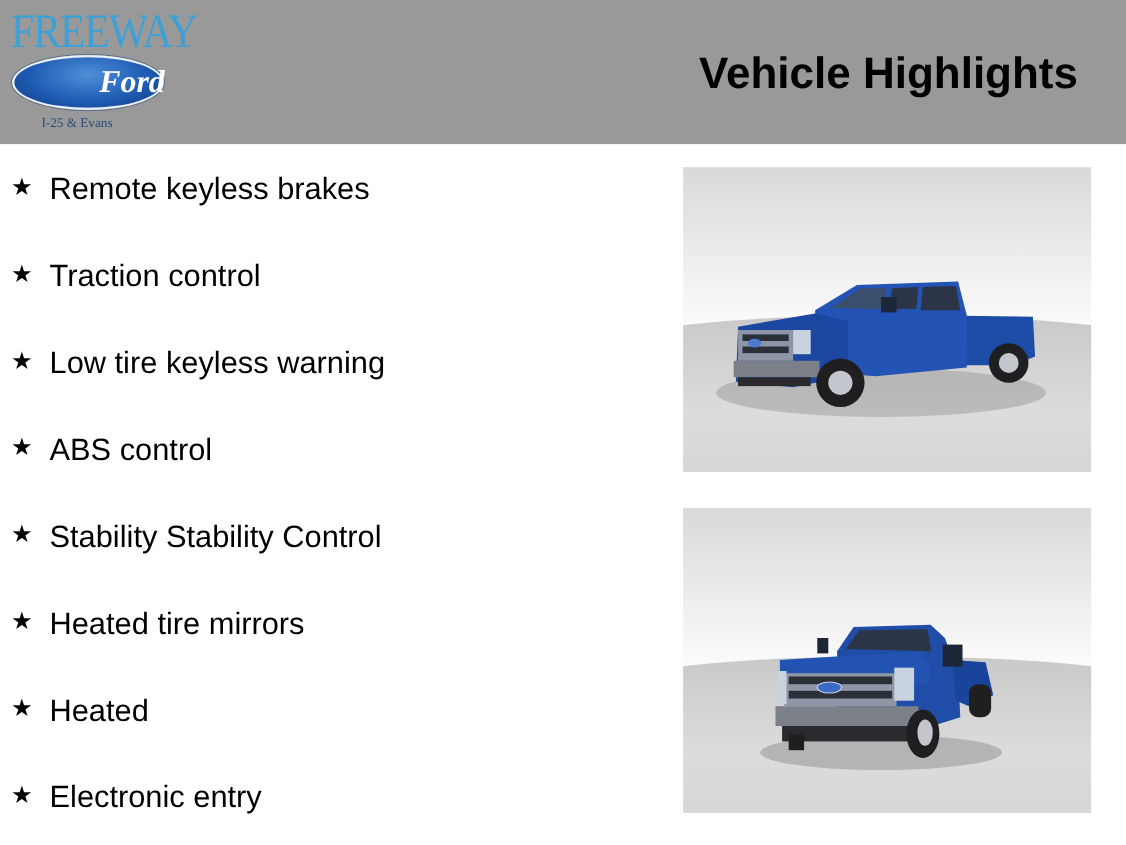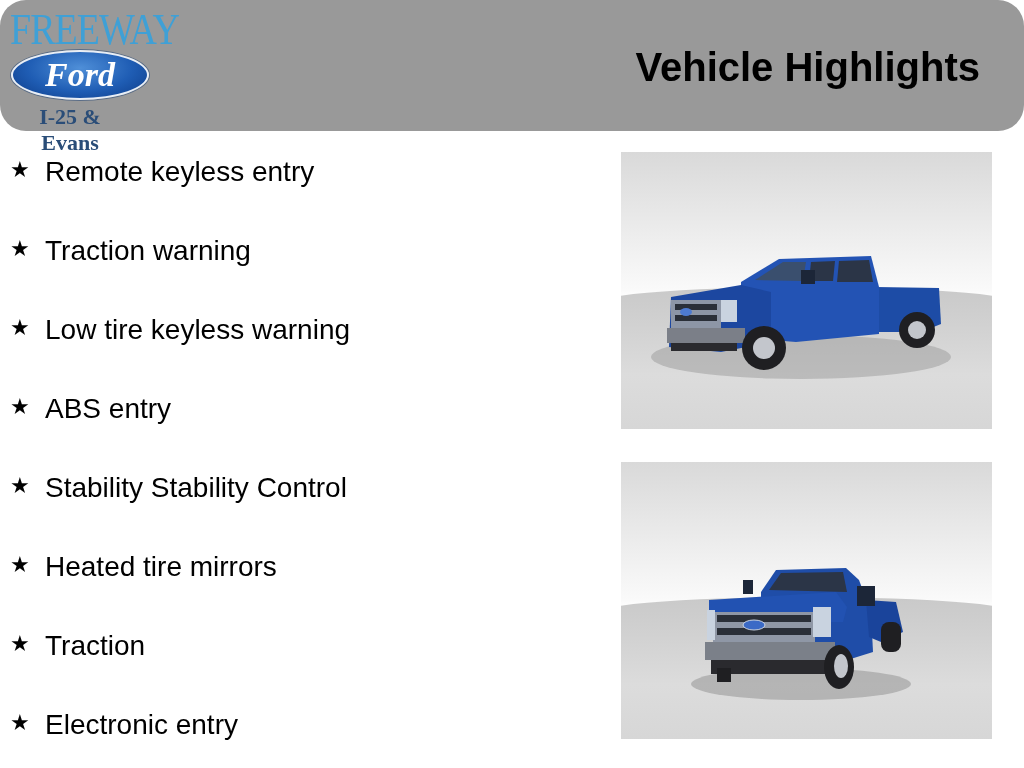--- a/index.html
+++ b/index.html
@@ -1,22 +1,22 @@
 <!DOCTYPE html>
 <html><head>
   <meta charset="utf-8">
   <style>
     html, body { margin:0; padding:0; }
     body { width:1024px; height:768px; background:#ffffff; position:relative; overflow:hidden; font-family:"Liberation Sans", sans-serif; }
-    .header { position:absolute; left:0; top:0; width:1024px; height:131px; background:#999999;border-radius:26px; }
+    .header { position:absolute; left:0; top:0; width:1024px; height:131px; background:#999999; }
     .logo { position:absolute; left:8px; top:6px; width:142px; height:120px; }
     .logo-top { position:absolute; left:2px; top:0; width:140px; text-align:center; font-family:"Liberation Serif", serif; font-size:38px; color:#3fa0d6; letter-spacing:-1px; transform:scaleY(1.15); transform-origin:top; line-height:40px; }
     .logo-oval { position:absolute; left:3px; top:44px; width:134px; height:46px; border-radius:50%; background:radial-gradient(ellipse at 50% 35%, #4f8fd8 0%, #1f5db4 55%, #0c3a86 100%); border:2px solid #e8eef6; box-shadow:0 0 0 1px #5a6d87; }
-    .logo-oval span { position:absolute; left:0; top:3px; width:100%; text-align:center; font-family:"Liberation Serif", serif; font-style:italic; font-weight:bold; font-size:34px; color:#ffffff; line-height:40px; }
-    .logo-bottom { position:absolute; left:0; top:98px; width:124px; text-align:center; font-family:"Liberation Serif", serif; font-weight:bold; font-size:22px; color:#2a4d78; }
+    .logo-oval span { position:absolute; left:0; top:3px; width:100%; text-align:center; font-family:"Liberation Serif", serif; font-style:italic; font-weight:bold; font-size:29px; color:#ffffff; line-height:40px;padding-left:40px; }
+    .logo-bottom { position:absolute; left:0; top:98px; width:124px; text-align:center; font-family:"Liberation Serif", serif; font-weight:normal; font-size:12px; color:#2a4d78; }
     .title { position:absolute; right:44px; top:45px; font-size:40px; font-weight:bold; color:#000; }
     .list { position:absolute; left:10px; top:152px; }
     .item { position:absolute; left:0; height:40px; white-space:nowrap; }
     .star { position:absolute; left:0; top:0px; font-size:22px; line-height:36px; color:#000; }
     .label { position:absolute; left:35px; top:0; font-size:28px; line-height:40px; color:#000; }
     .photo { position:absolute; left:621px; width:371px; height:277px; overflow:hidden; background:linear-gradient(#d9d9d9 0%, #ededed 30%, #fafafa 50%, #ffffff 53%); }
     .photo .floor { position:absolute; left:-40px; top:135px; width:451px; height:220px; border-radius:50% 50% 0 0 / 20px 20px 0 0; background:linear-gradient(#c9c9c9, #dcdcdc 40%, #cfcfcf); }
     .photo svg { position:absolute; left:0; top:0; }
   </style>
 </head>
@@ -29,45 +29,45 @@
       <span>Ford</span>
     </div>
     <div class="logo-bottom">I-25 &amp; Evans</div>
   </div>
   <div class="title">Vehicle Highlights</div>
 </div>
 
 <div class="list">
   <div class="item" style="top:0px">
     <span class="star">★</span>
-    <span class="label">Remote keyless entry</span>
+    <span class="label">Remote keyless brakes</span>
   </div>
   <div class="item" style="top:79px">
     <span class="star">★</span>
-    <span class="label">Traction warning</span>
+    <span class="label">Traction control</span>
   </div>
   <div class="item" style="top:158px">
     <span class="star">★</span>
     <span class="label">Low tire keyless warning</span>
   </div>
   <div class="item" style="top:237px">
     <span class="star">★</span>
-    <span class="label">ABS entry</span>
+    <span class="label">ABS control</span>
   </div>
   <div class="item" style="top:316px">
     <span class="star">★</span>
     <span class="label">Stability Stability Control</span>
   </div>
   <div class="item" style="top:395px">
     <span class="star">★</span>
     <span class="label">Heated tire mirrors</span>
   </div>
   <div class="item" style="top:474px">
     <span class="star">★</span>
-    <span class="label">Traction</span>
+    <span class="label">Heated</span>
   </div>
   <div class="item" style="top:553px">
     <span class="star">★</span>
     <span class="label">Electronic entry</span>
   </div>
 </div>
 
 <div class="photo" style="top:152px">
   <div class="floor"></div>
   <svg width="371" height="277" viewBox="0 0 371 277">

